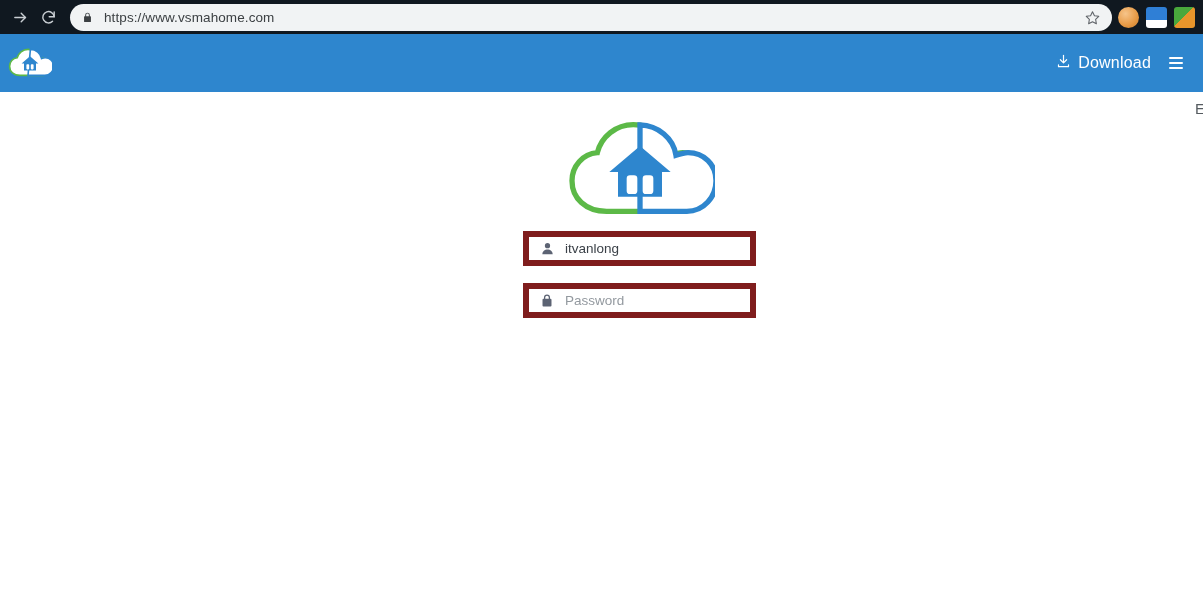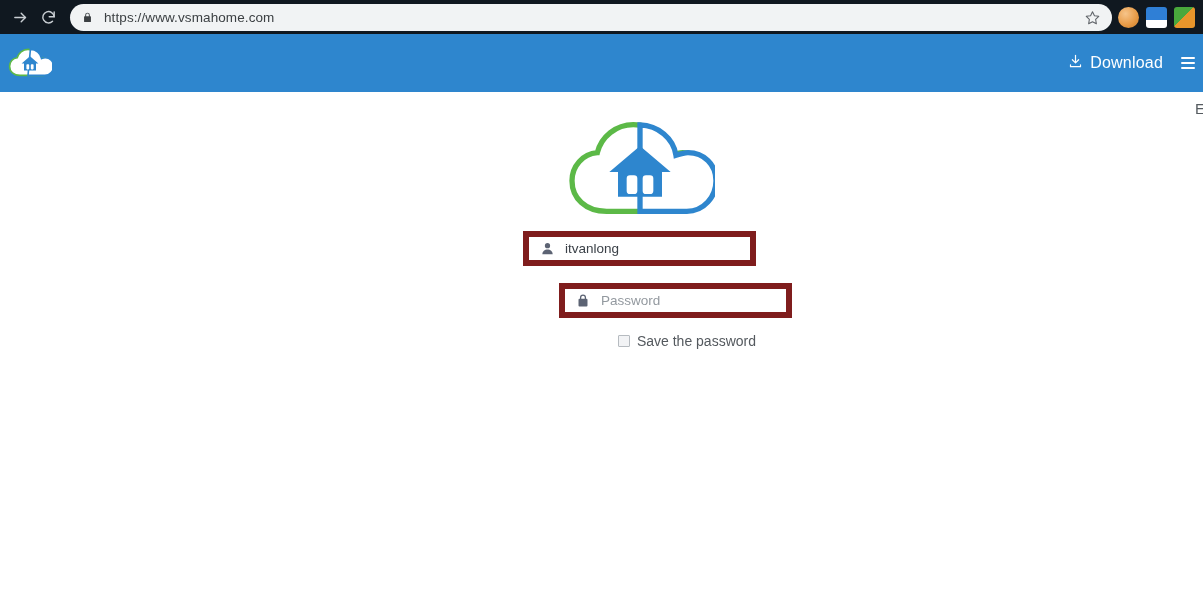--- a/index.html
+++ b/index.html
@@ -92,21 +92,21 @@
     margin-left: 8px;
     width: 44px; height: 34px;
     flex: none;
     display: flex; align-items: center; justify-content: center;
   }
   .header-right {
     margin-left: auto;
     display: flex;
     align-items: center;
     gap: 18px;
-    padding-right: 8px;
+    padding-right: 20px;
   }
   .download-link {
     display: flex;
     align-items: center;
     gap: 7px;
     color: #ffffff;
     font-size: 16px;
     letter-spacing: .2px;
     text-decoration: none;
     white-space: nowrap;
@@ -175,21 +175,21 @@
   }
   .field .field-text {
     font-size: 13.5px;
     color: #3b4148;
     white-space: nowrap;
     overflow: hidden;
   }
   .field .field-text.placeholder { color: #93999f; }
 
   .field-user { margin-top: 9px; }
-  .field-pass { margin-top: 17px; margin-left: 36px; }
+  .field-pass { margin-top: 17px; }
 
   .save-row {
     margin-top: 15px;
     display: flex;
     align-items: center;
     justify-content: flex-end;
     gap: 7px;
   }
   .checkbox {
     width: 12px; height: 12px;
@@ -338,21 +338,17 @@
 
     <div class="field field-pass">
       <span class="field-icon">
         <svg width="14" height="15" viewBox="0 0 24 24" fill="currentColor">
           <path d="M12 1.6a5.2 5.2 0 0 0-5.2 5.2V9.2H6A1.7 1.7 0 0 0 4.3 11v9.4A1.7 1.7 0 0 0 6 22.1h12a1.7 1.7 0 0 0 1.7-1.7V11A1.7 1.7 0 0 0 18 9.2h-.8V6.8A5.2 5.2 0 0 0 12 1.6zm0 2.2a3 3 0 0 1 3 3V9.2H9V6.8a3 3 0 0 1 3-3z"></path>
         </svg>
       </span>
       <span class="field-text placeholder">Password</span>
     </div>
 
-    <div class="save-row">
-      <span class="checkbox"></span>
-      <span class="save-label">Save the password</span>
-    </div>
 
 
 
   </div>
 </div>
 
 </body></html>

